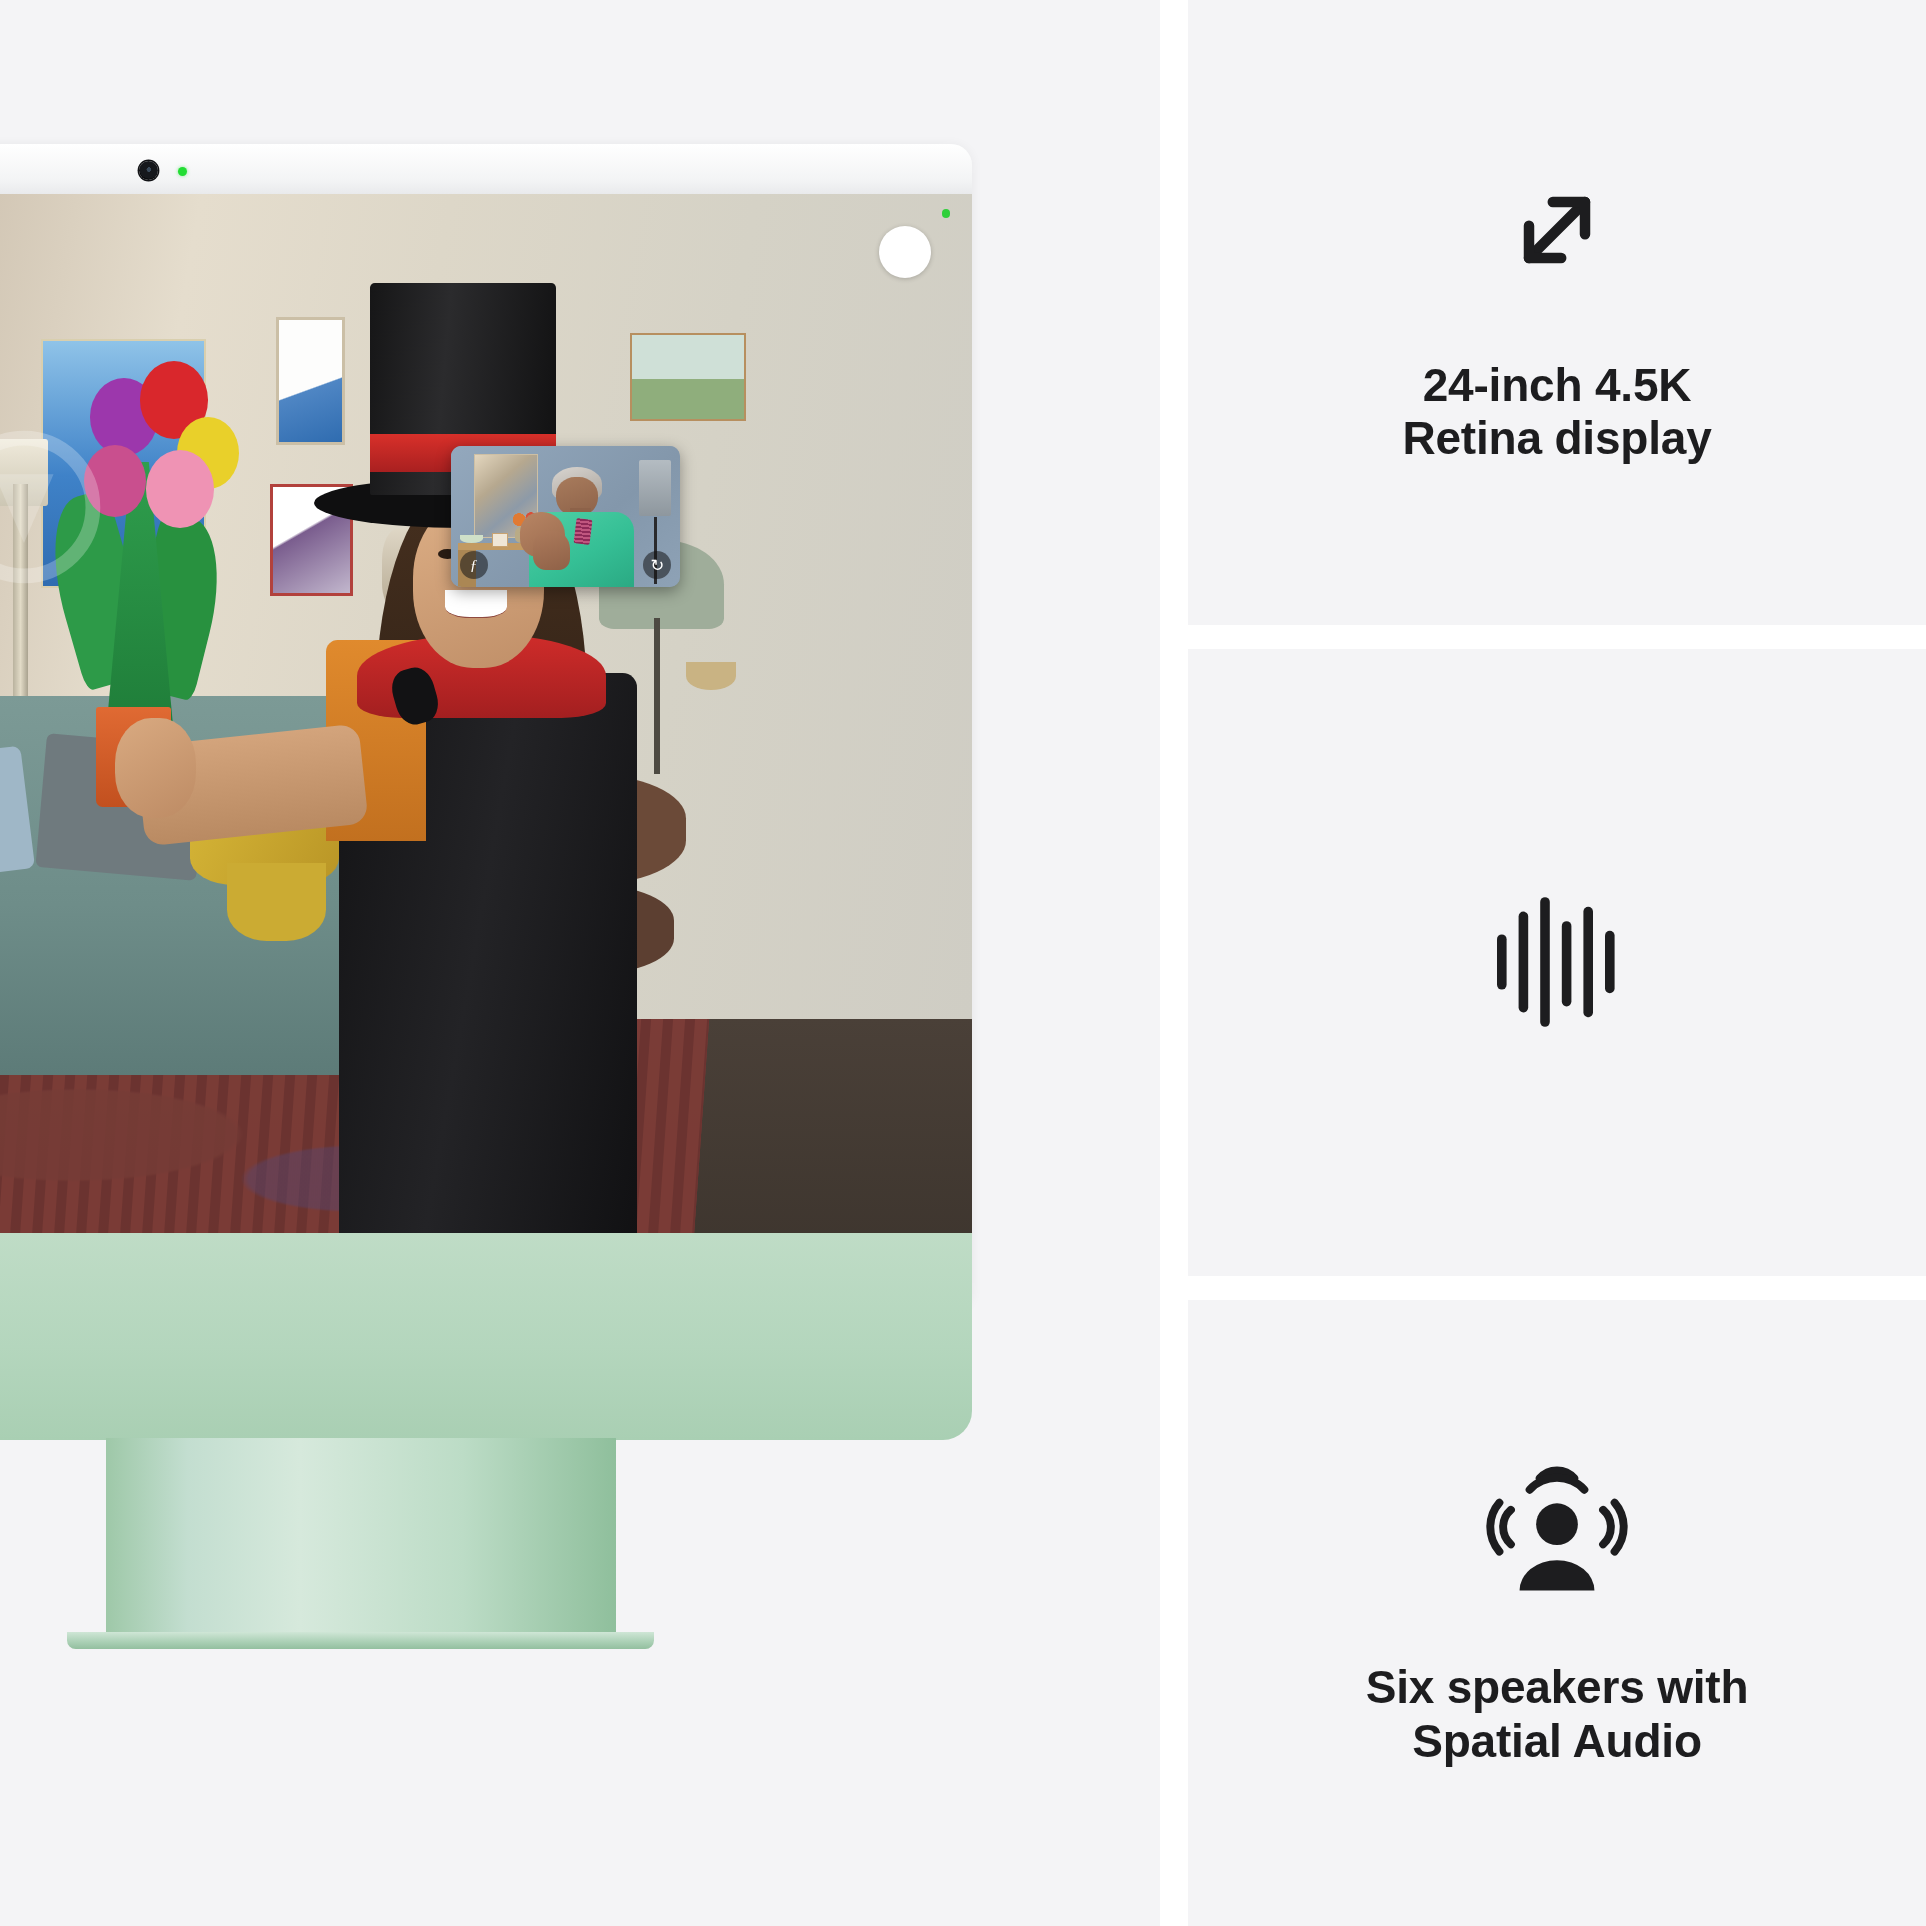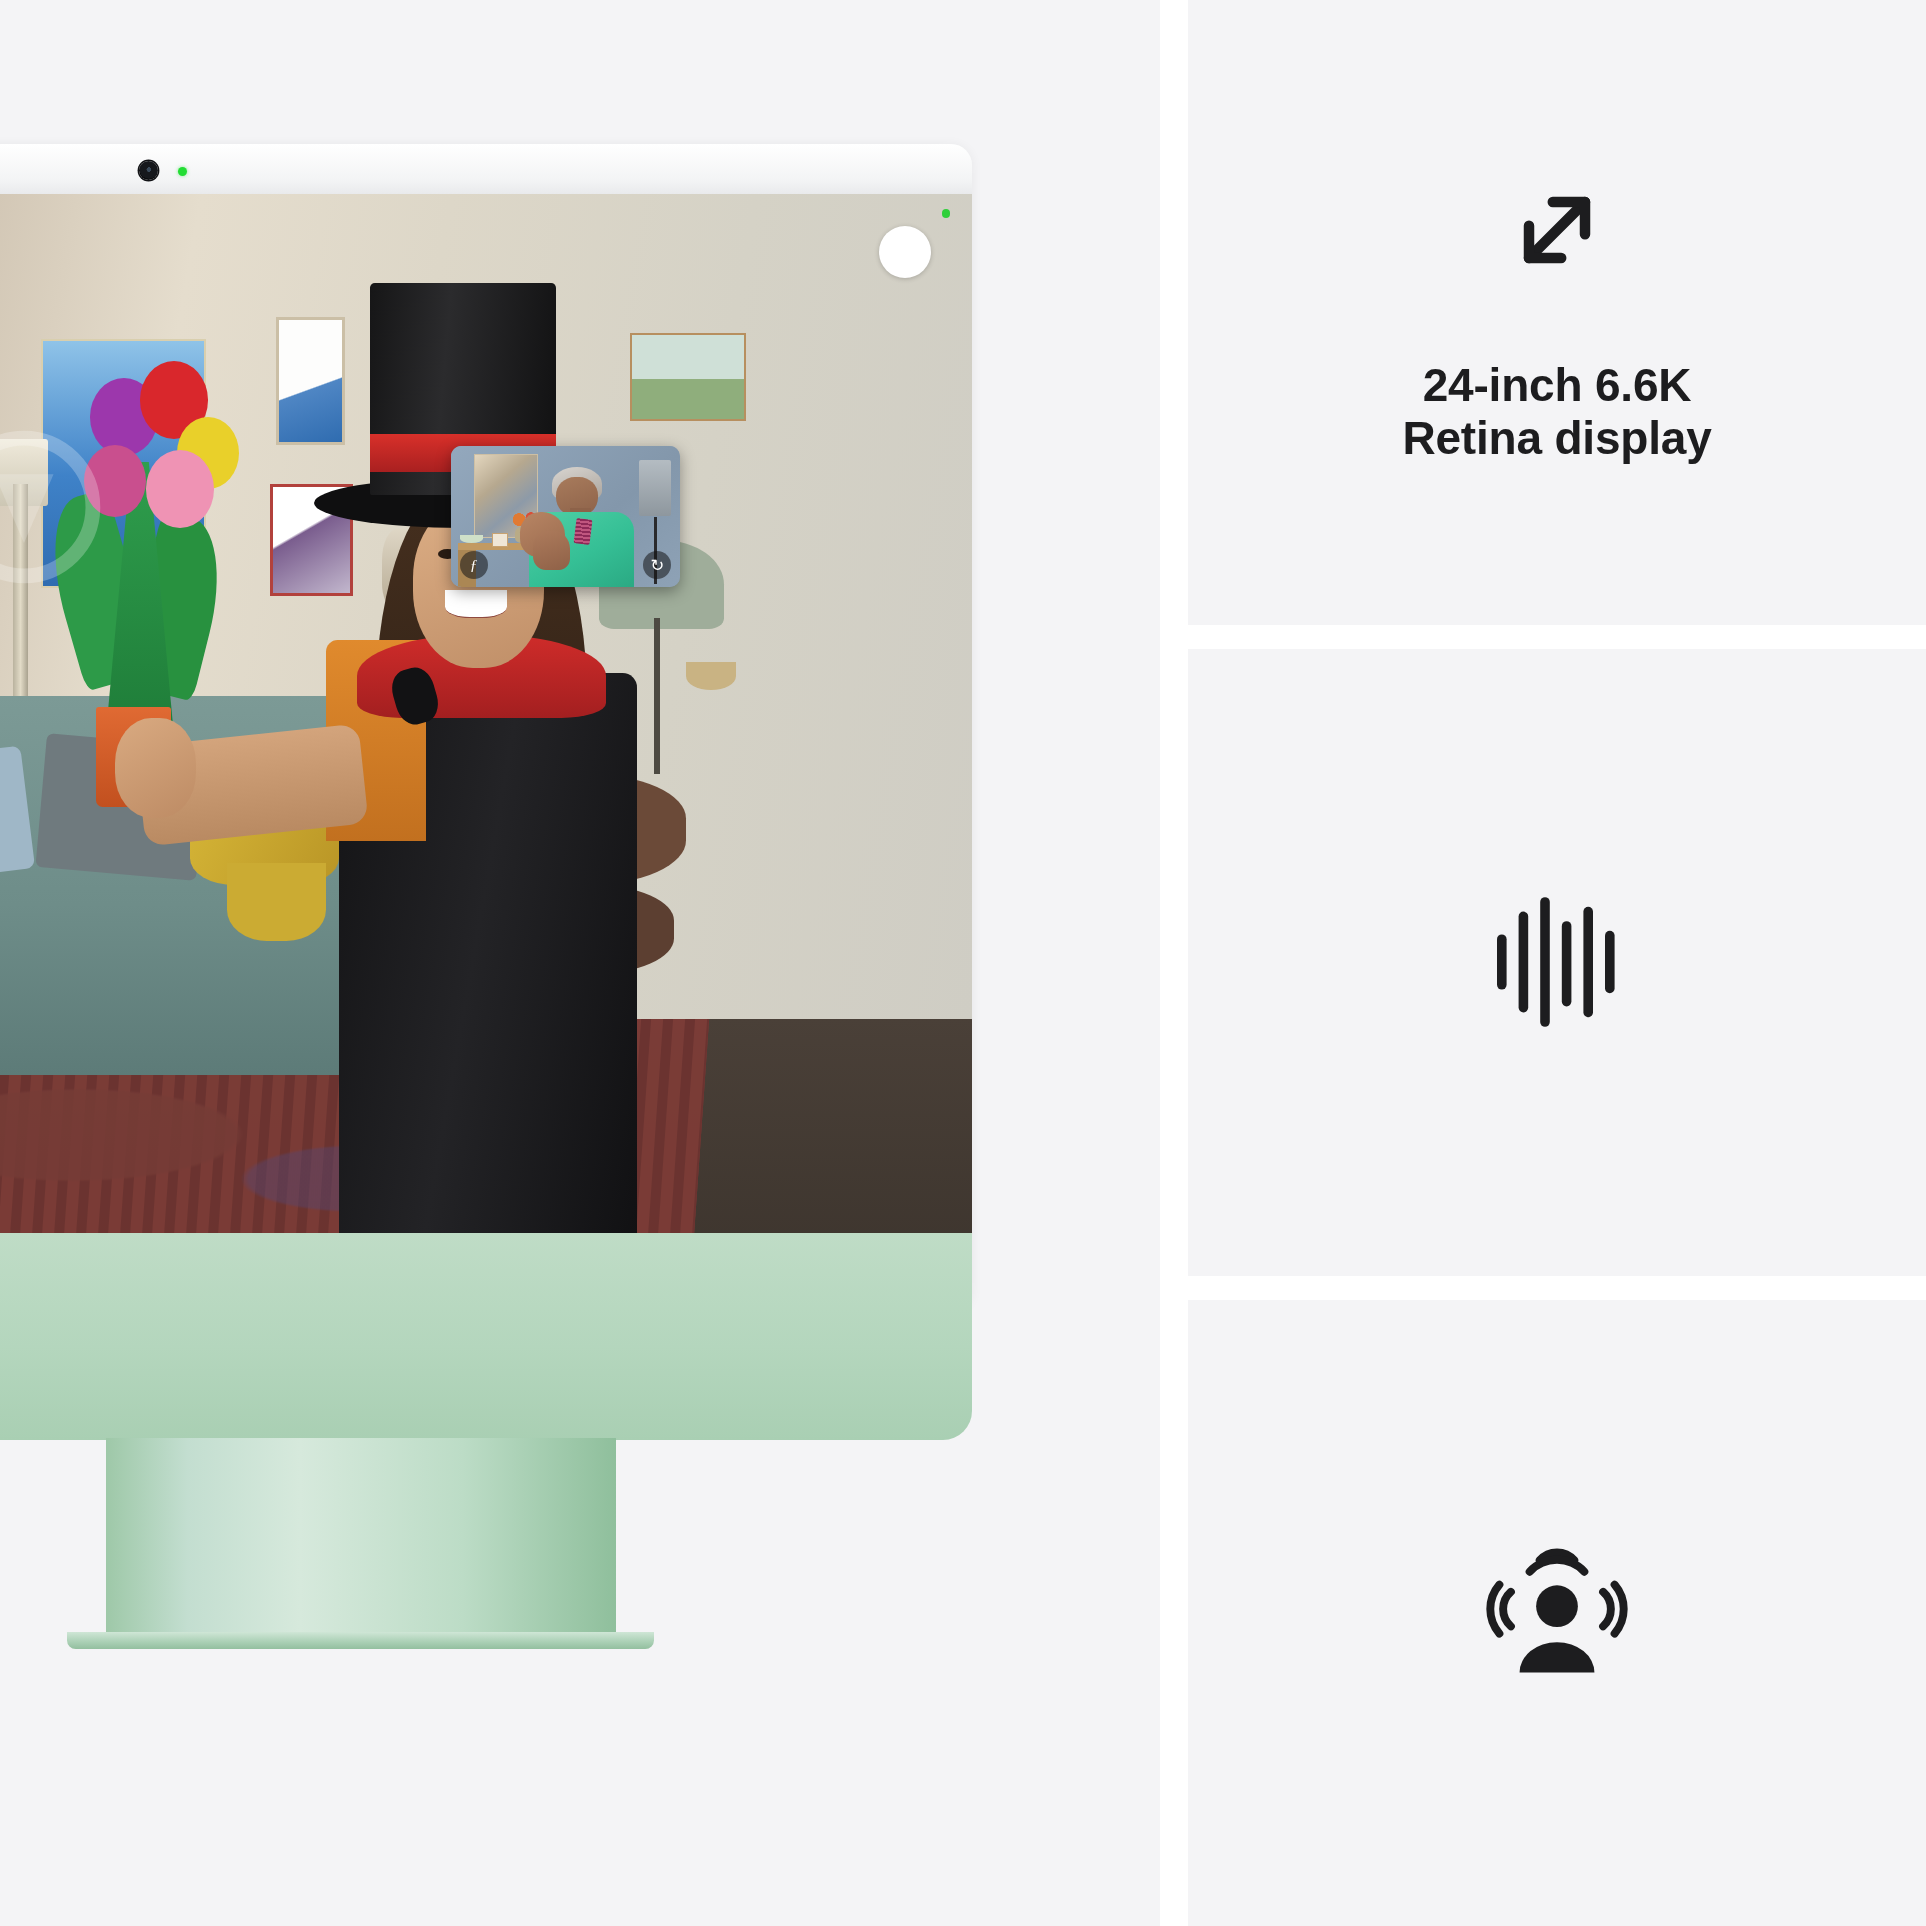--- a/index.html
+++ b/index.html
@@ -408,21 +408,21 @@
     <div class="panel-inner">
       <span class="feature-icon">
         <svg width="140" height="140" viewBox="0 0 100 100" aria-hidden="true">
           <g fill="none" stroke="#1d1d1f" stroke-width="7.5" stroke-linecap="round" stroke-linejoin="round">
             <line x1="30" y1="70" x2="70" y2="30"></line>
             <polyline points="70,53 70,30 47,30"></polyline>
             <polyline points="30,47 30,70 53,70"></polyline>
           </g>
         </svg>
       </span>
-      <div class="feature-caption">24-inch 6.6K
+      <div class="feature-caption">24-inch 4.5K
 Retina display</div>
     </div>
   </div>
 
   <div class="panel-right panel-mics">
     <div class="panel-inner">
       <span class="feature-icon">
         <svg width="144" height="140" viewBox="0 0 120 110" aria-hidden="true">
           <g stroke="#1d1d1f" stroke-width="8" stroke-linecap="round">
             <line x1="14" y1="36" x2="14" y2="74"></line>
@@ -447,17 +447,19 @@
             <path d="M18 36 a16 16 0 0 0 0 24"></path>
             <path d="M10 31 a26 26 0 0 0 0 34"></path>
             <path d="M82 36 a16 16 0 0 1 0 24"></path>
             <path d="M90 31 a26 26 0 0 1 0 34"></path>
           </g>
           <circle cx="50" cy="46" r="14.5" fill="#1d1d1f"></circle>
           <path d="M24 92 a26 21 0 0 1 52 0 z" fill="#1d1d1f"></path>
         </svg>
       </span>
 
+      <div class="feature-caption">Six speakers with
+Spatial Audio</div>
     </div>
   </div>
 
 </div>
 
 
 </body></html>

